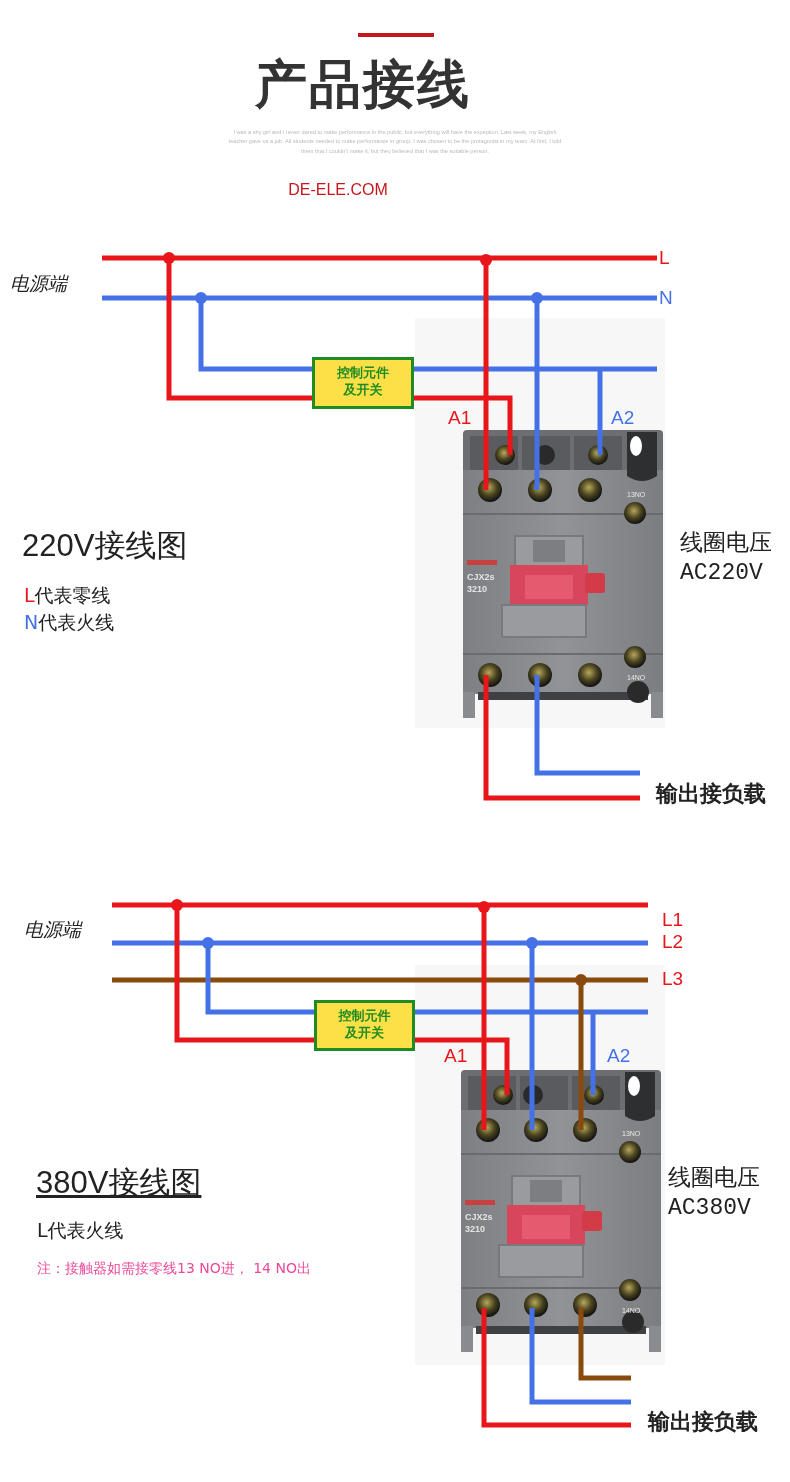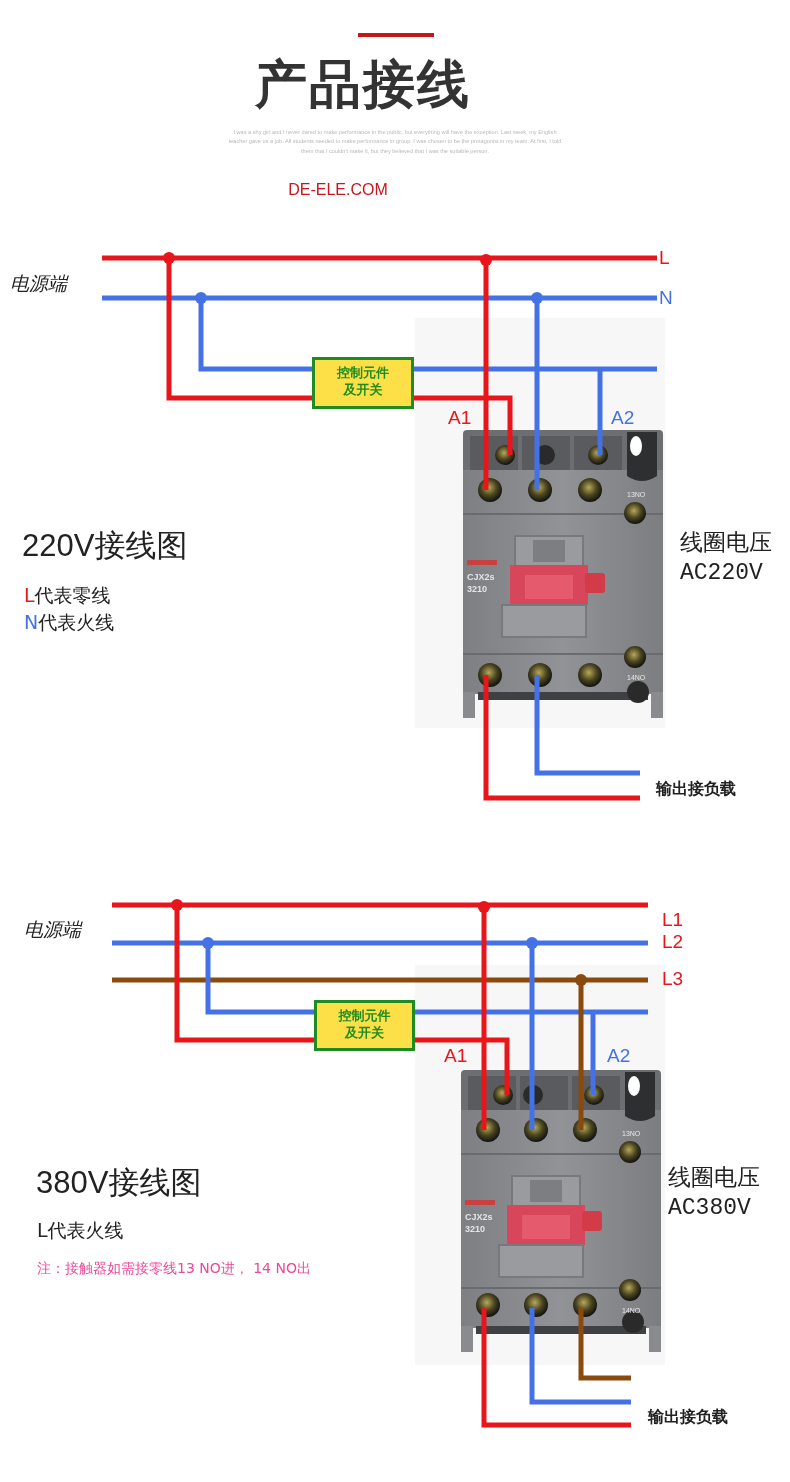--- a/index.html
+++ b/index.html
@@ -8,21 +8,21 @@
   #title-bar{left:358px;top:33px;width:76px;height:4px;background:#c8161d;}
   #page-title{left:0;top:50px;width:726px;text-align:center;font-size:52px;font-weight:bold;color:#333;letter-spacing:2px;}
   #blurb{left:225px;top:128px;width:340px;text-align:center;font-size:5.6px;line-height:9.3px;color:#b9b9b9;font-family:"Liberation Sans",sans-serif;}
   #brand-url{left:0;top:181px;width:676px;text-align:center;font-size:16px;color:#c8161d;font-family:"Liberation Sans",sans-serif;}
   .txt{position:absolute;white-space:nowrap;}
   .lbl-src{font-size:19px;color:#222;font-style:italic;}
   .diag-title{font-size:31px;color:#222;font-family:"Liberation Sans","DejaVu Sans",sans-serif;}
   .legend{font-size:19px;color:#222;}
   .note{font-size:14px;color:#ec4899;}
   .coil{font-size:23px;color:#222;line-height:29px;font-family:Liberation Mono, monospace;}
-  .out{font-size:16px;font-weight:bold;color:#222;}
+  .out{font-size:22px;font-weight:bold;color:#222;}
   .wire-lbl{font-size:19px;font-family:"Liberation Sans",sans-serif;}
   .red{color:#e8161b;}
   .blue{color:#4472e6;}
   .ctrl-box{position:absolute;border:3px solid #1e8c22;background:#fde047;color:#1e8c22;font-size:13px;font-weight:bold;text-align:center;line-height:17px;box-sizing:border-box;padding-top:4px;}
   svg{position:absolute;left:0;top:0;}
 </style>
 </head>
 <body>
 
 <div id="title-bar" class="abs"></div>
@@ -211,20 +211,20 @@
 <div class="txt lbl-src" style="left:24px;top:917px;">电源端</div>
 <div class="txt wire-lbl red" style="left:662px;top:893px;margin-top:16px;">L1</div>
 <div class="txt wire-lbl red" style="left:662px;top:931px;">L2</div>
 <div class="txt wire-lbl red" style="left:662px;top:968px;">L3</div>
 <div class="ctrl-box" style="left:314px;top:1000px;width:101px;height:51px;">
   <div>控制元件</div>
   <div>及开关</div>
 </div>
 <div class="txt wire-lbl red" style="left:444px;top:1045px;">A1</div>
 <div class="txt wire-lbl blue" style="left:607px;top:1045px;">A2</div>
-<div class="txt diag-title" style="left:36px;top:1162px;">380V接线图</div>
+<div class="txt diag-title" style="left:36px;top:1162px;text-decoration:underline;">380V接线图</div>
 <div class="txt legend" style="left:37px;top:1218px;">L代表火线</div>
 <div class="txt note" style="left:37px;top:1260px;">注：接触器如需接零线13 NO进， 14 NO出</div>
 <div class="txt coil" style="left:668px;top:1165px;">
   <div>线圈电压</div>
   <div>AC380V</div>
 </div>
 <div class="txt out" style="left:648px;top:1407px;">输出接负载</div>
 
 </body></html>

